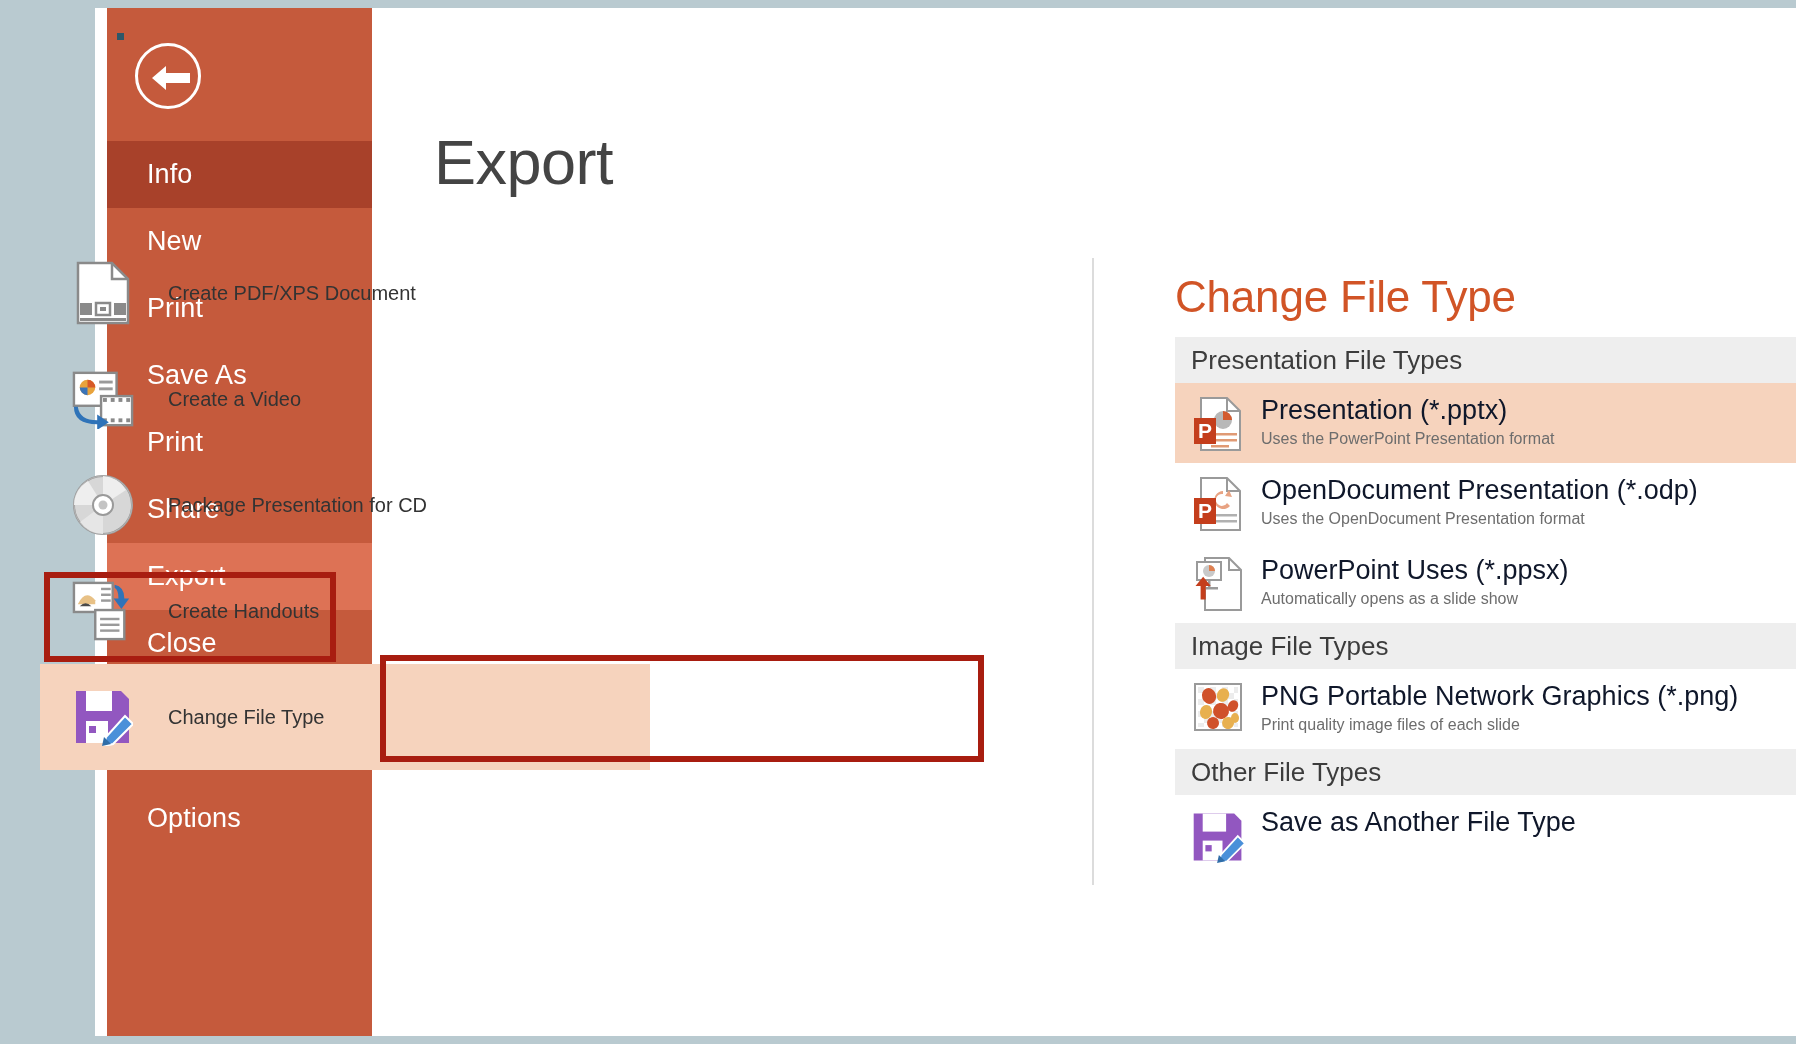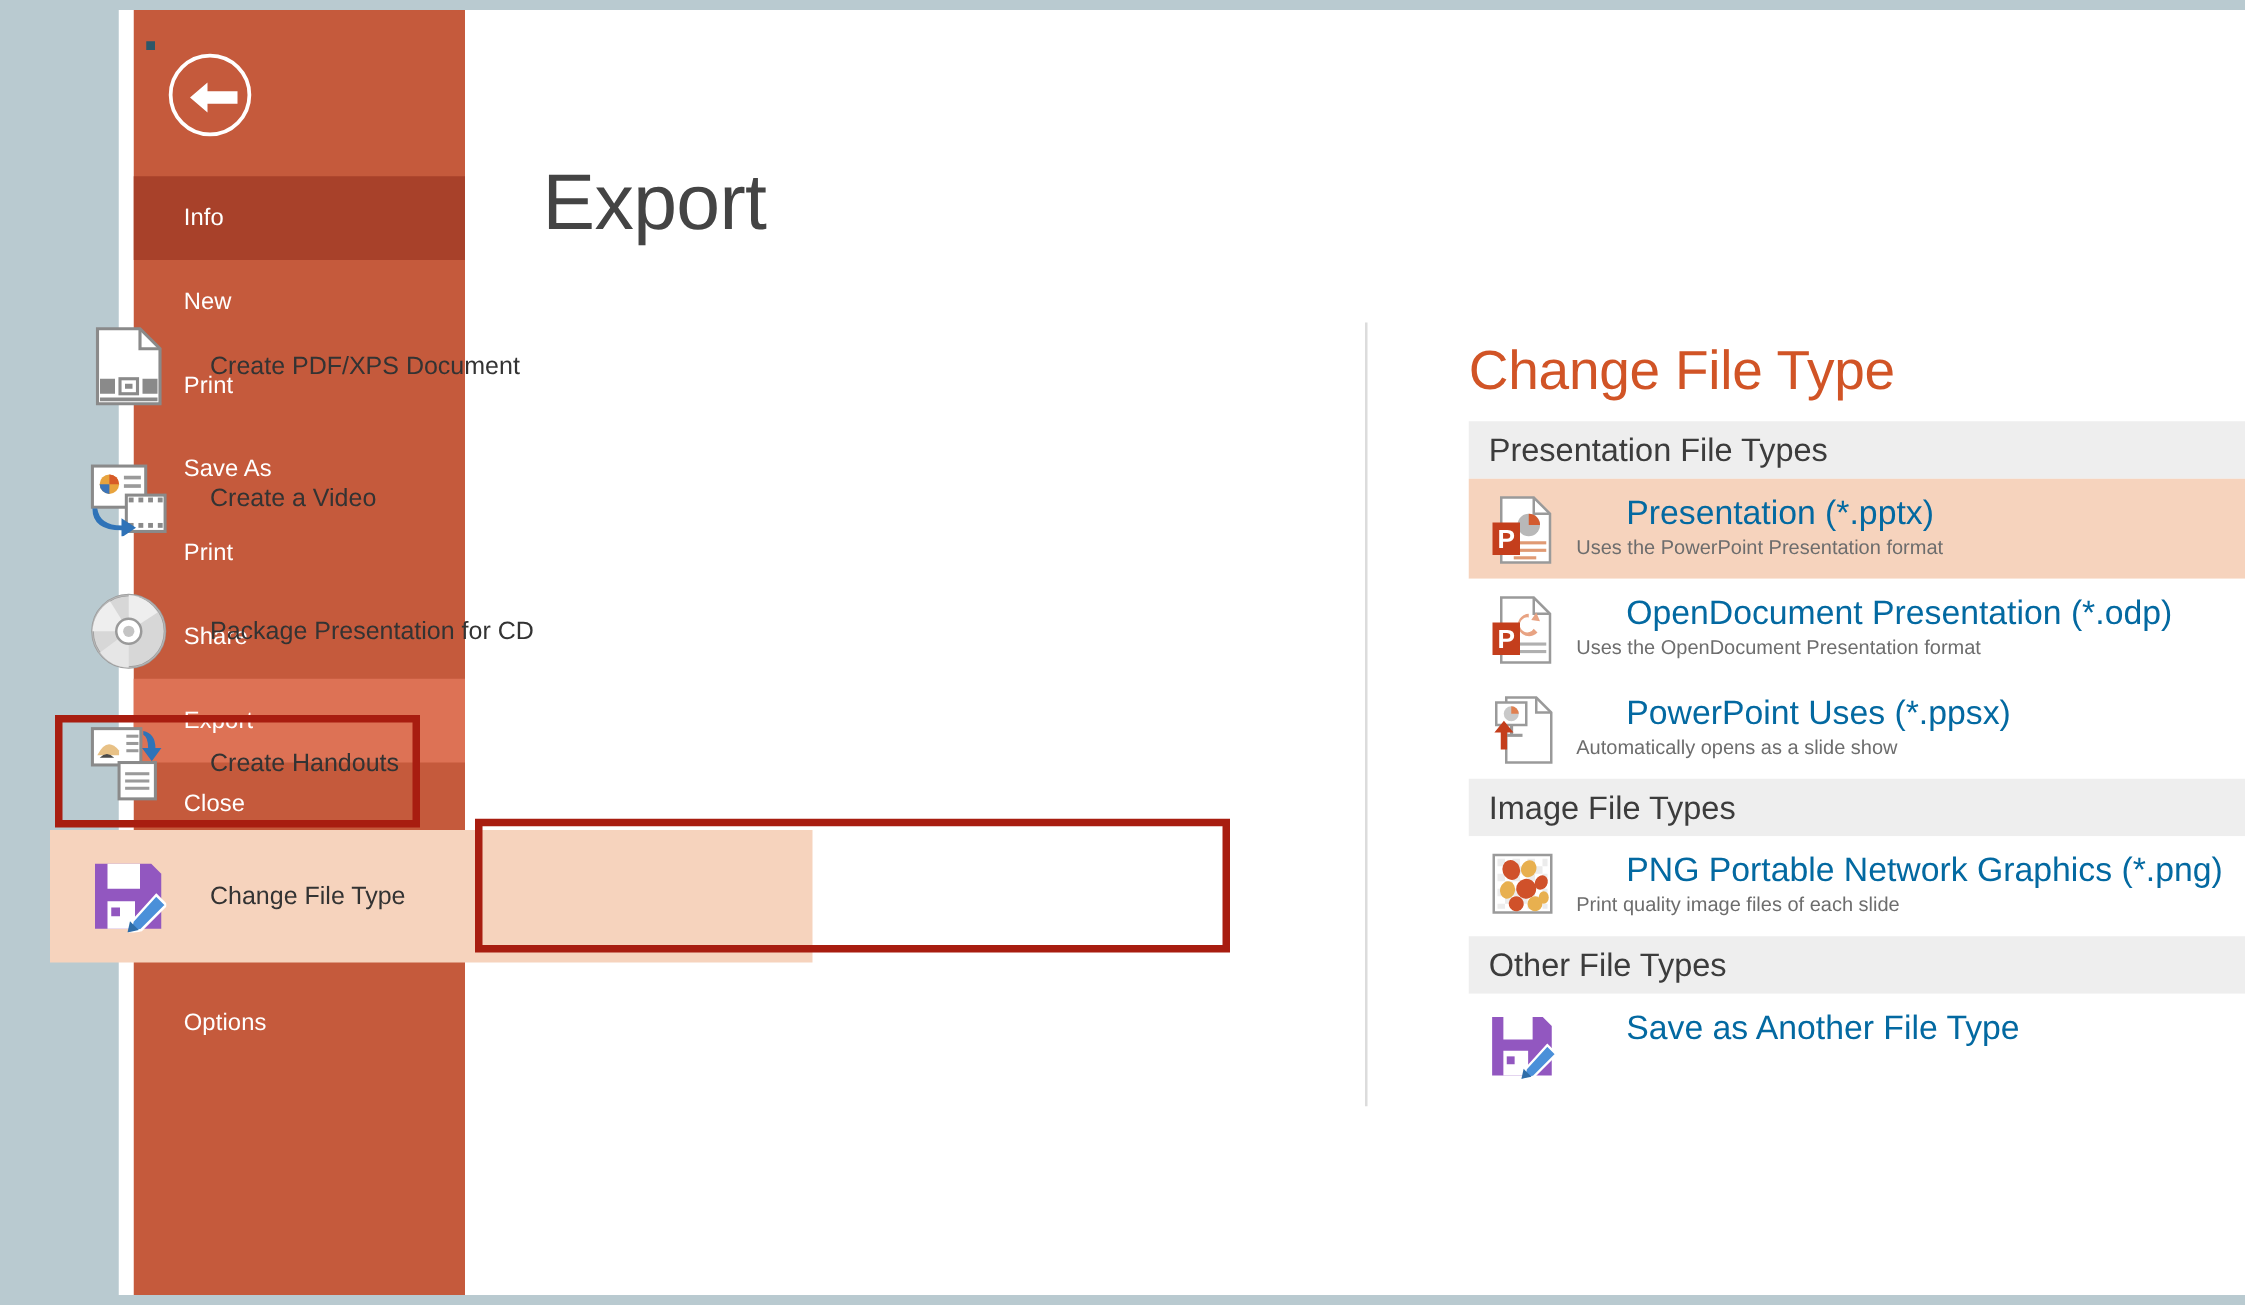--- a/index.html
+++ b/index.html
@@ -49,21 +49,21 @@
   }
   .back-btn svg { position: absolute; left: 12px; top: 13px; }
 
   .nav-list { position: absolute; left: 0; top: 133px; width: 265px; }
   .nav-item {
     position: relative;
     height: 67px;
     display: flex; align-items: center;
     padding-left: 40px;
     color: #ffffff;
-    font-size: 19px;
+    font-size: 27px;
     letter-spacing: 0.1px;
   }
   .nav-item.active-dark { background: #a8412a; }
   .nav-item.active-light { background: #dd7255; }
   .nav-sep {
     height: 41px;
     display: flex; align-items: center;
     padding-left: 40px; padding-right: 45px;
   }
   .nav-sep-line { width: 100%; height: 2px; background: #d4765c; }
@@ -122,23 +122,22 @@
     align-items: flex-start;
   }
   .cft-row.selected { background: #f6d3bd; }
   .cft-row .row-icon {
     flex: 0 0 54px; width: 54px; height: 58px;
     display: flex; align-items: flex-start; justify-content: center;
     padding-top: 2px;
   }
   .cft-row .row-text { margin-left: 16px; min-width: 0; }
   .cft-row .row-name {
-    font-size: 27px; color: #0369a1; line-height: 1.2;
+    font-size: 27px; color: #0f172a; line-height: 1.2;
     white-space: nowrap;
-    margin-left: 40px;
   }
   .cft-row .row-desc {
     font-size: 16px; color: #6d6d6d; line-height: 1.22;
     margin-top: 3px;
   }
 
   
   .annot {
     position: absolute;
     border: 6px solid #a81d10;

